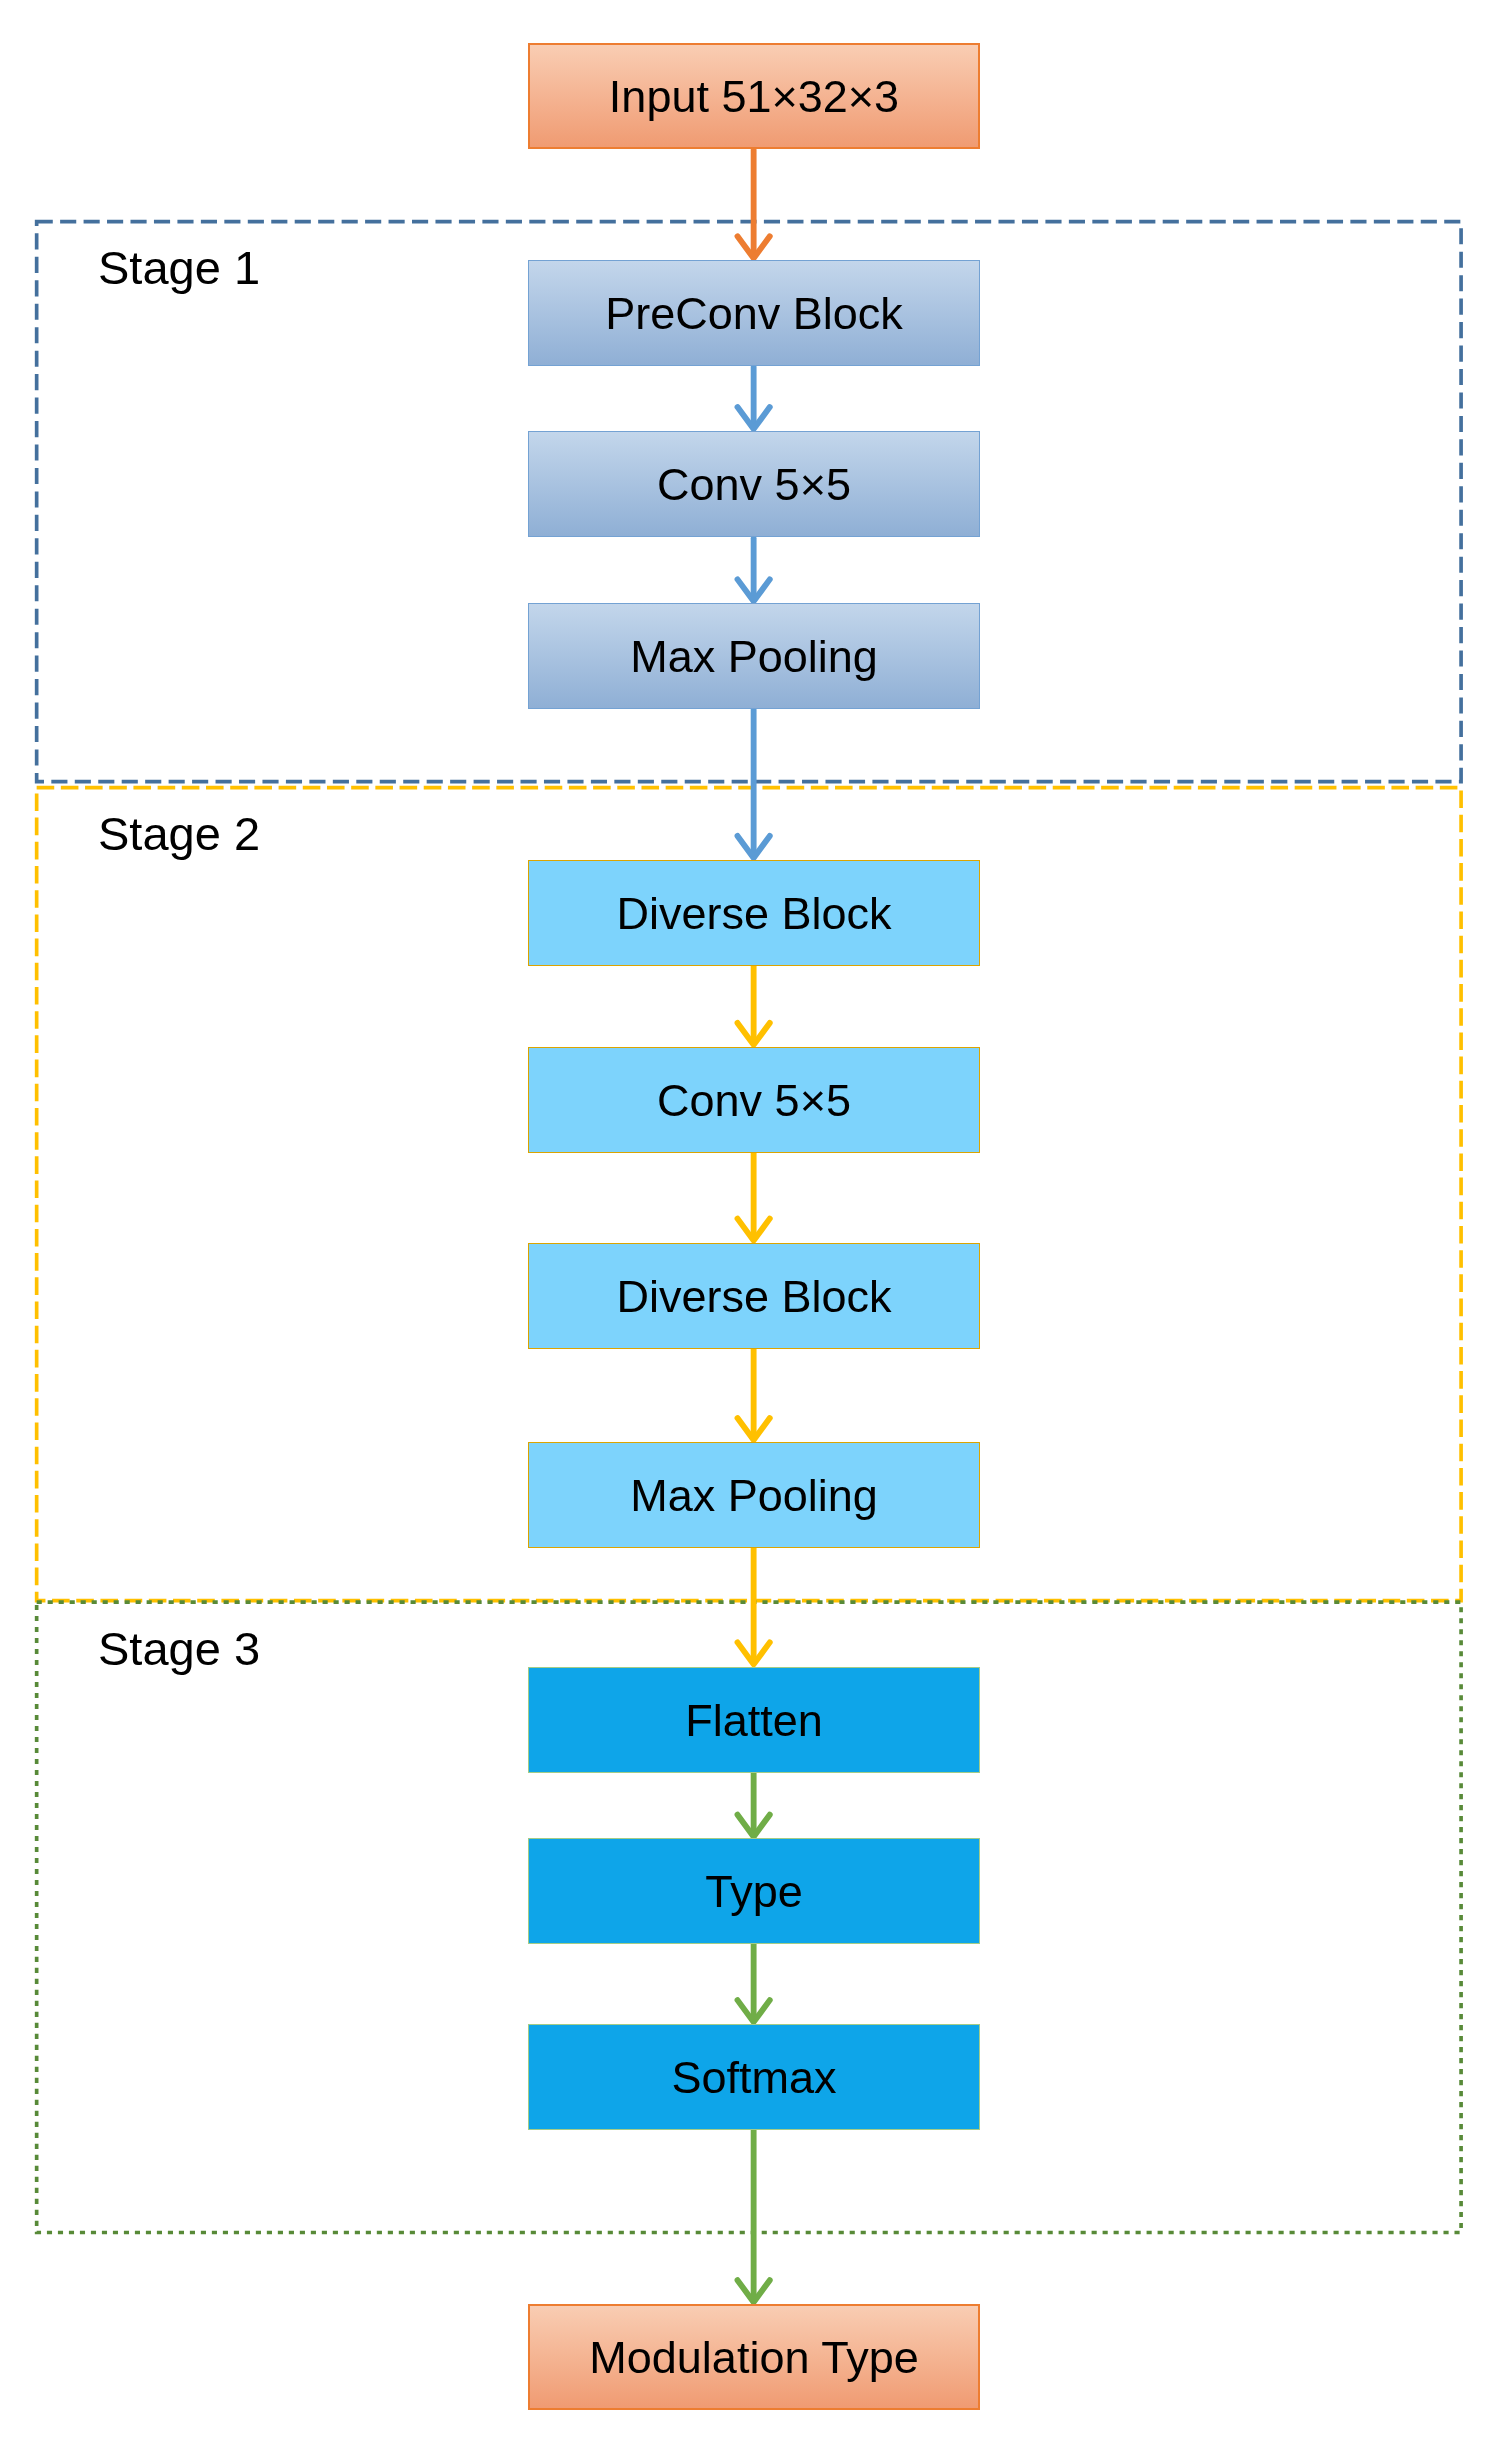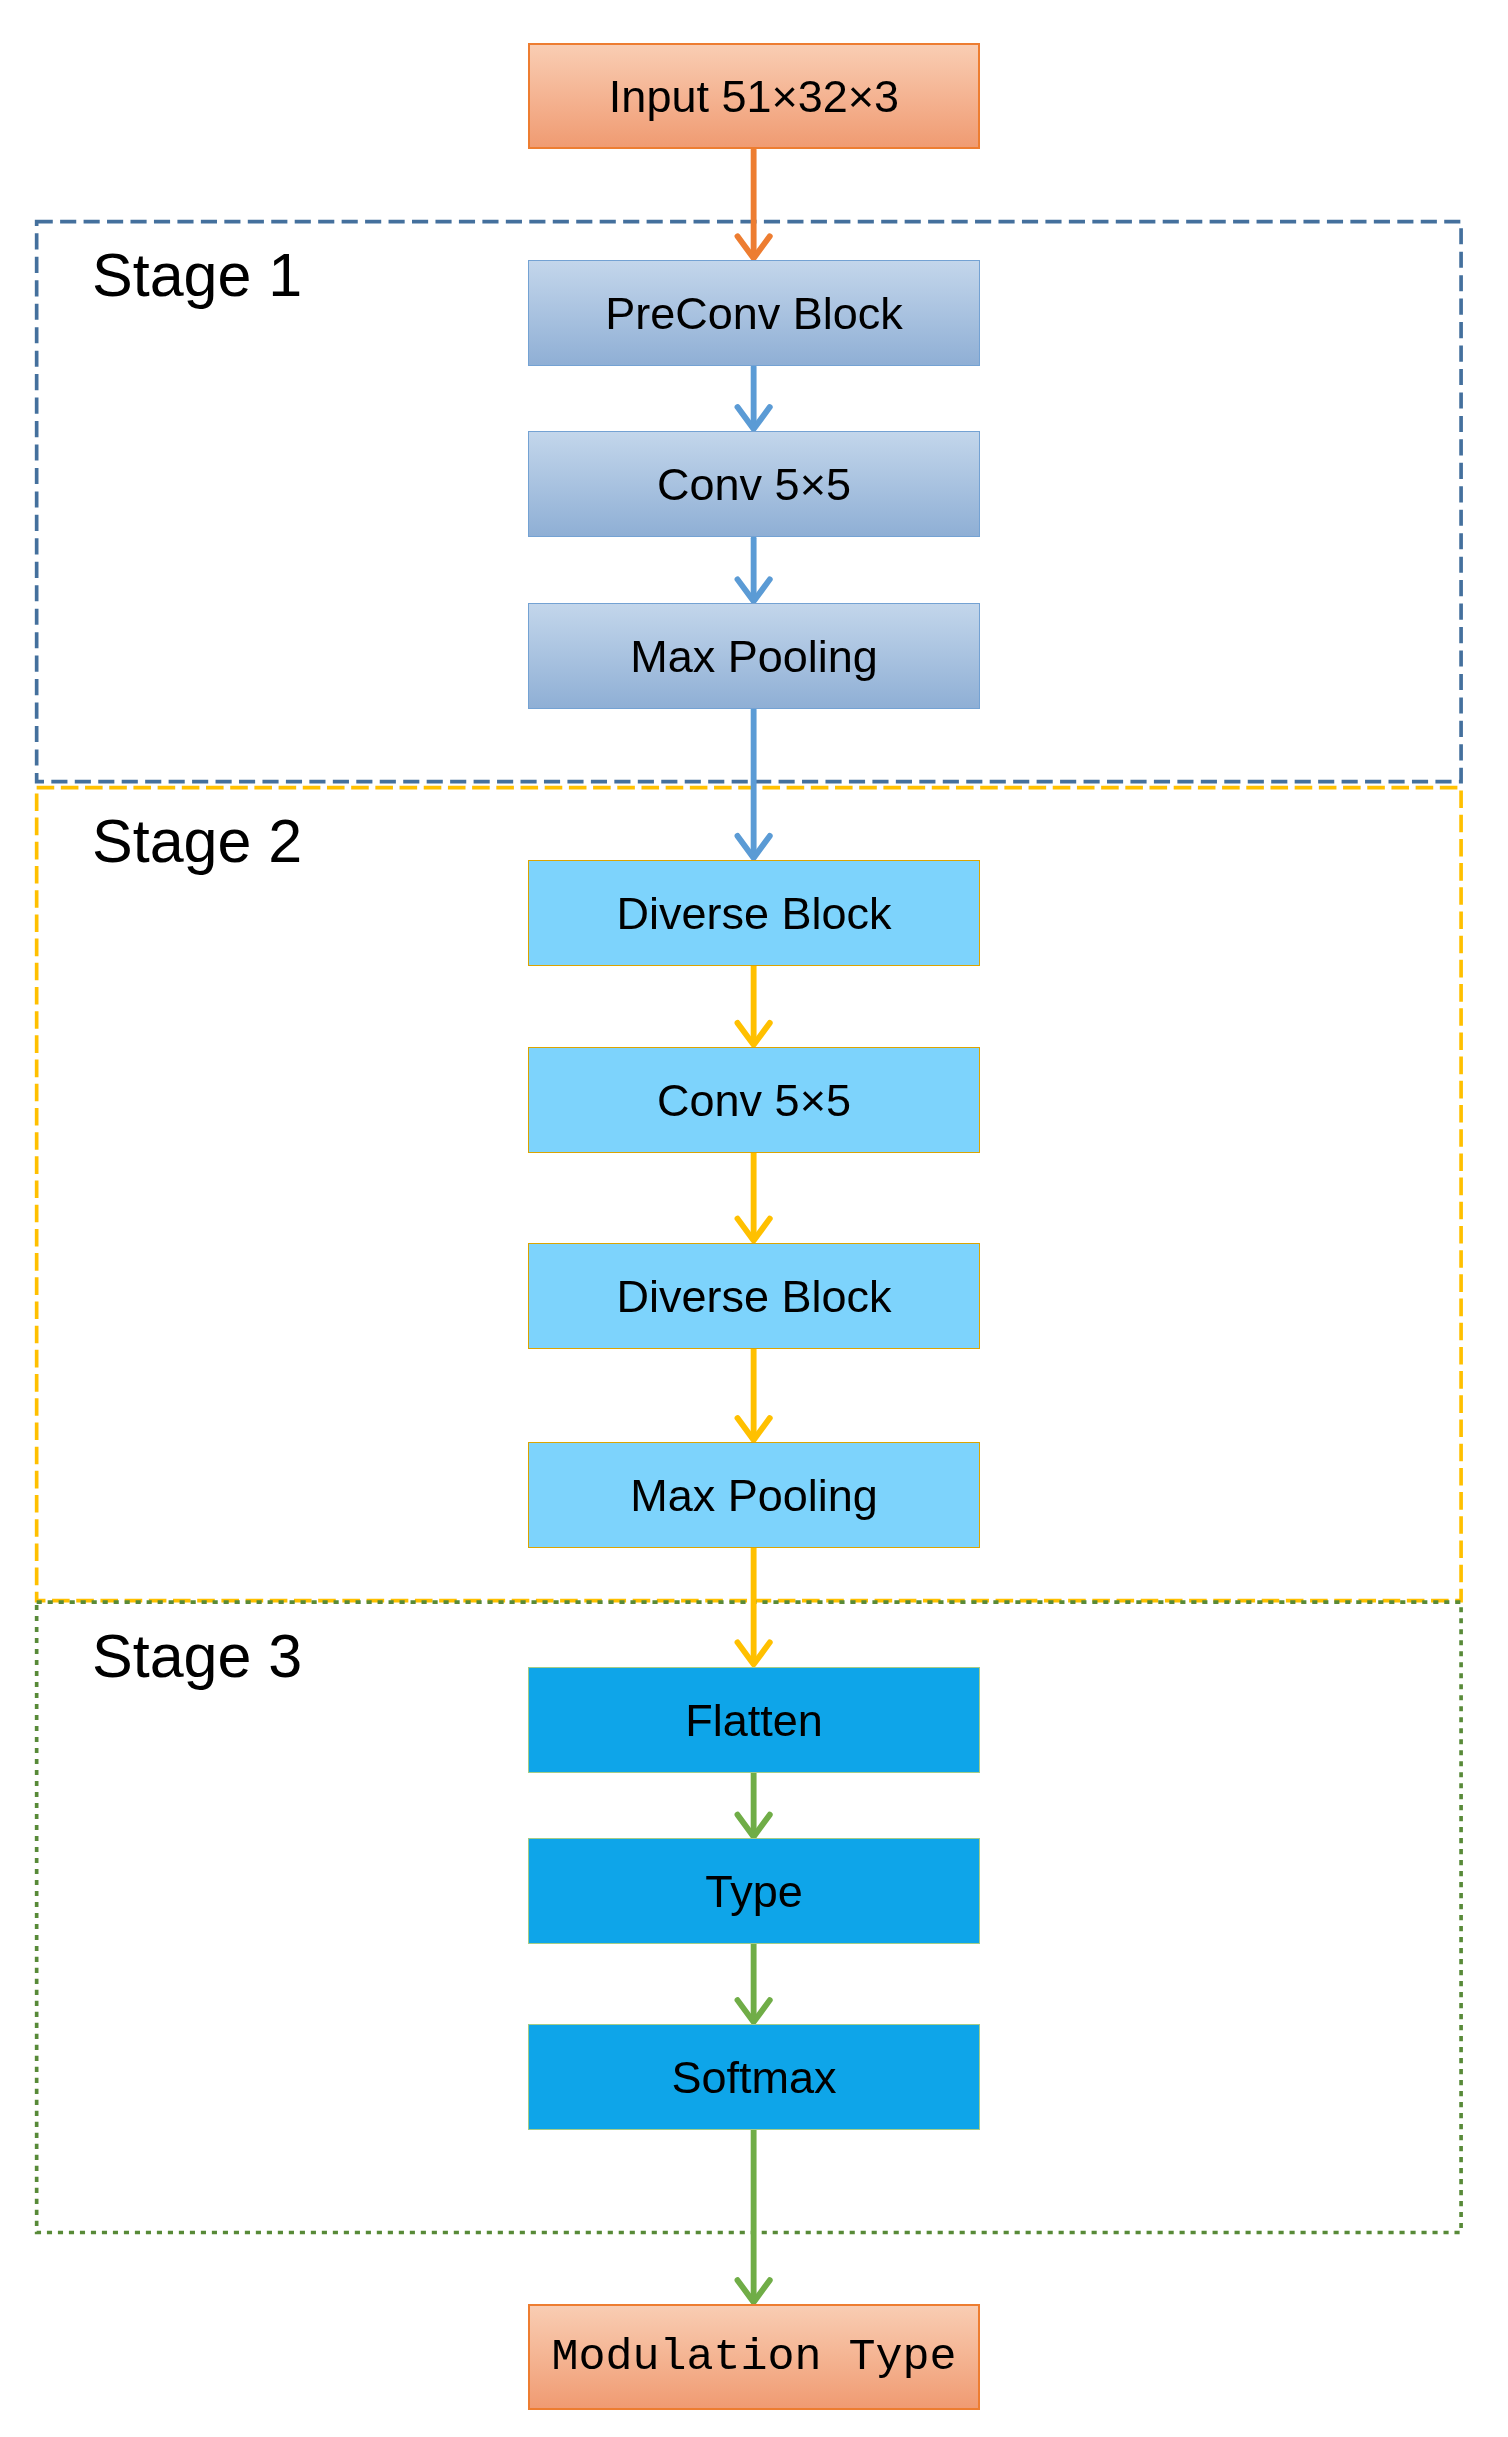--- a/index.html
+++ b/index.html
@@ -47,22 +47,22 @@
   .node.yellow {
     background: #7dd3fc;
     border: 1.5px solid #dca400;
   }
   .node.green {
     background: #0ea5e9;
     border: 1.5px solid #a3cc87;
   }
   .stage-label {
     position: absolute;
-    left: 92px;
-    font-size: 61px;
+    left: 98px;
+    font-size: 47px;
     line-height: 1.1;
     white-space: nowrap;
   }
 </style>
 </head>
 <body>
 
 <div class="canvas">
 
   <svg class="overlay" viewBox="0 0 2057 3325">
@@ -132,16 +132,16 @@
 
   <div class="node yellow" style="top:860px;">Diverse Block</div>
   <div class="node yellow" style="top:1047px;">Conv 5×5</div>
   <div class="node yellow" style="top:1243px;">Diverse Block</div>
   <div class="node yellow" style="top:1442px;">Max Pooling</div>
 
   <div class="node green" style="top:1667px;">Flatten</div>
   <div class="node green" style="top:1838px;">Type</div>
   <div class="node green" style="top:2024px;text-align:center;">Softmax</div>
 
-  <div class="node salmon" style="top:2304px;font-family:Liberation Mono, monospace;">Modulation Type</div>
+  <div class="node salmon" style="top:2304px;">Modulation Type</div>
 
 </div>
 
 
 </body></html>

